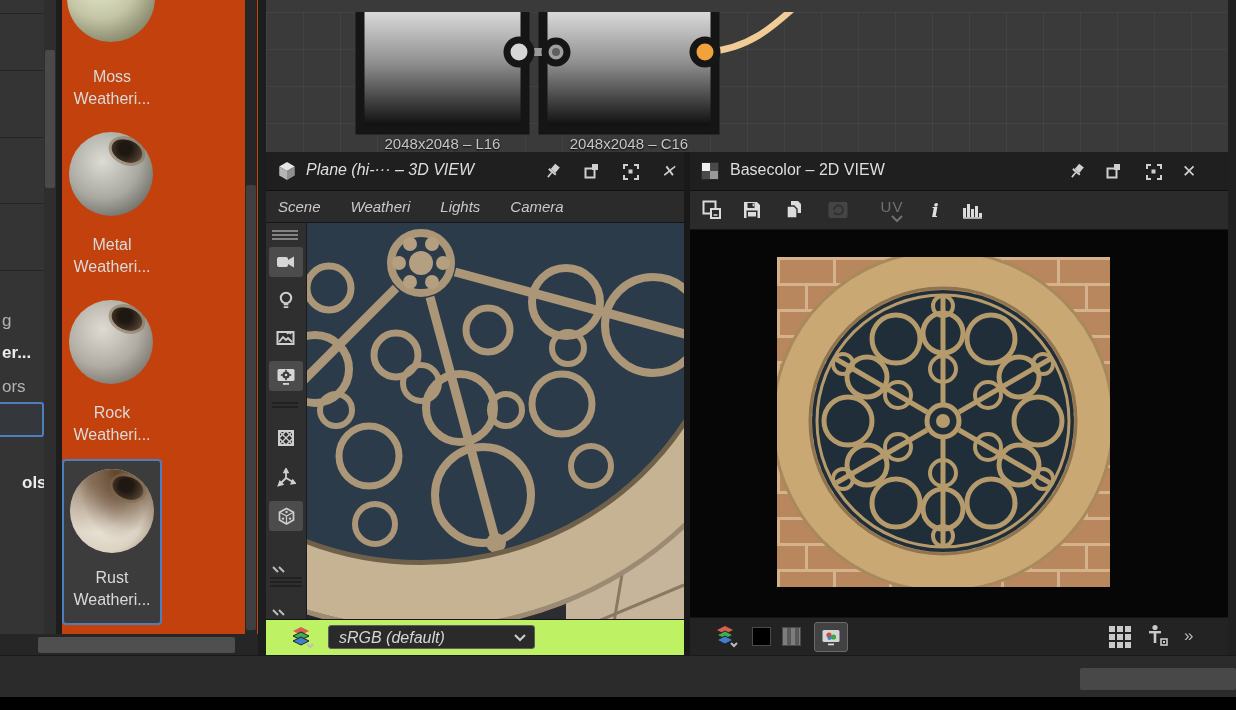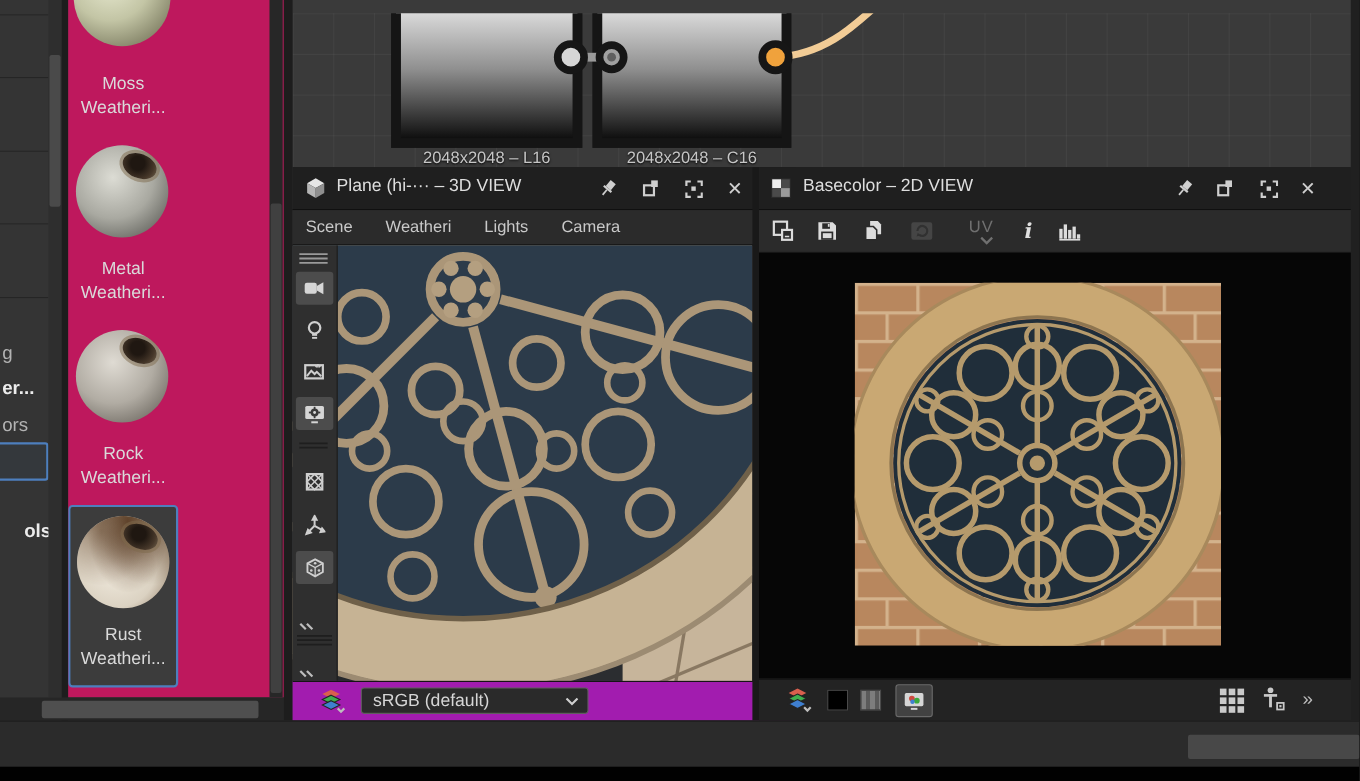--- a/index.html
+++ b/index.html
@@ -13,21 +13,21 @@
                      linear-gradient(90deg,rgba(255,255,255,.045) 1px,transparent 1px);
     background-size:37px 37px;}
   .node-label{position:absolute;top:123px;height:20px;text-align:center;font-size:15px;color:#c6c6c6;
     text-shadow:0 1px 2px #000;white-space:nowrap;}
   
   .tree{background:#343434;}
   .tree-frag{position:absolute;left:2px;font-size:17px;color:#b3b3b3;white-space:nowrap;}
   .tree-frag.b{font-weight:bold;color:#ececec;}
   .tree-line{position:absolute;left:0;width:44px;height:1px;background:rgba(0,0,0,.28);}
   
-  .shelf{background:#be185d;overflow:hidden;}
+  .shelf{background:#c2410c;overflow:hidden;}
   .ball{position:absolute;border-radius:50%;}
   .ball::after{content:"";position:absolute;left:50%;top:9%;width:38%;height:26%;border-radius:50%;
     background:radial-gradient(circle at 42% 42%, #1f1711 28%, #47382a 68%, #73644e 100%);
     transform:rotate(22deg);box-shadow:0 0 0 3px rgba(125,105,75,.5);}
   .ball.moss{background:radial-gradient(circle at 38% 32%, #e9ebd2, #c3c5a5 45%, #8b8b6f 76%, #5e5e49 100%);}
   .ball.metal{background:radial-gradient(circle at 40% 35%, #dcdcd4, #a9a9a1 50%, #6f6f69 80%, #494945 100%);}
   .ball.rock{background:radial-gradient(circle at 40% 35%, #dfdbd3, #b1aca3 50%, #7b766e 80%, #53504a 100%);}
   .ball.rust{background:radial-gradient(circle at 42% 55%, #f3ede1, #dbd2c2 55%, #9b8872 85%, #6a5845 100%);overflow:hidden;}
   .ball.rust::before{content:"";position:absolute;inset:0;border-radius:50%;
     background:radial-gradient(ellipse at 55% 6%, rgba(88,58,34,.9), transparent 58%),
@@ -47,21 +47,21 @@
   .menubar{height:31px;min-height:31px;background:#2b2b2b;border-bottom:1px solid #161616;position:relative;
     display:flex;align-items:center;gap:30px;padding-left:12px;}
   .menu-item{font-size:15px;color:#c9c9c9;}
   .toolbar2d{height:38px;min-height:38px;background:#2b2b2b;border-bottom:1px solid #161616;position:relative;}
   .tb-btn{position:absolute;top:6px;width:28px;height:26px;display:flex;align-items:center;justify-content:center;border-radius:3px;}
   .grayed{opacity:.42;flex-direction:column;}
   .uv-txt{font-size:15px;color:#cfcfcf;letter-spacing:1px;}
   .viewport{position:relative;flex:1;overflow:hidden;}
   .vp2d{background:#060606;}
   .statusrow{height:28px;min-height:28px;background:#1f1f1f;font-size:16px;color:#b9b9b9;line-height:28px;padding-left:6px;}
-  .bottombar{height:35px;min-height:35px;background:#a21caf;border-top:1px solid #141414;position:relative;}
+  .bottombar{height:35px;min-height:35px;background:#bef264;border-top:1px solid #141414;position:relative;}
   .bottombar2{height:37px;min-height:37px;background:#232323;border-top:1px solid #141414;position:relative;}
   .dropdown{position:absolute;left:62px;top:5px;width:207px;height:24px;background:#2a2a2a;border:1px solid #5e5e5e;
     border-radius:3px;font-size:16px;color:#d6d6d6;line-height:24px;padding-left:10px;box-sizing:border-box;}
   .swatch{position:absolute;top:9px;width:19px;height:19px;border:1px solid #4a4a4a;box-sizing:border-box;}
   
   .vtoolbar{position:absolute;left:0;top:0;width:40px;height:100%;background:#2f2f2f;border-right:1px solid #1c1c1c;}
   .vbtn{position:absolute;left:3px;width:34px;height:30px;display:flex;align-items:center;justify-content:center;border-radius:3px;}
   .vbtn.active{background:#4c4c4c;}
   .chev{font-size:15px;color:#bbb;line-height:1;}
 </style>
@@ -145,21 +145,21 @@
     <div class="sb-thumb" style="position:absolute;right:2px;top:185px;width:10px;height:445px;background:#404040;"></div>
   </div>
 
   <div class="ab" style="left:0;top:634px;width:258px;height:21px;background:#262626;"></div>
   <div class="ab sb-thumb" style="left:38px;top:637px;width:197px;height:16px;background:#4f4f4f;"></div>
 
   <div class="ab" style="left:258px;top:0;width:8px;height:655px;background:#1d1d1d;"></div>
 
   <div class="ab" style="left:1228px;top:0;width:8px;height:655px;background:#202020;"></div>
 
-  <div class="panel" style="left:266px;top:152px;width:458px;height:503px;">
+  <div class="panel" style="left:266px;top:152px;width:458px;height:503px;font-style:italic;">
     <div class="titlebar">
       <svg class="ab" style="left:11px;top:9px;" width="20" height="20" viewBox="0 0 18 18">
         <polygon points="9,1 16,5 9,9 2,5" fill="#e6e6e6"></polygon>
         <polygon points="2,5 9,9 9,17 2,13" fill="#b5b5b5"></polygon>
         <polygon points="16,5 9,9 9,17 16,13" fill="#8f8f8f"></polygon>
       </svg>
       <span class="panel-title">Plane (hi-··· – 3D VIEW</span>
       <div class="wbtn" style="left:277px;">
         <svg width="18" height="18" viewBox="0 0 18 18">
             <g transform="rotate(40 9 9)" fill="#cfcfcf">

